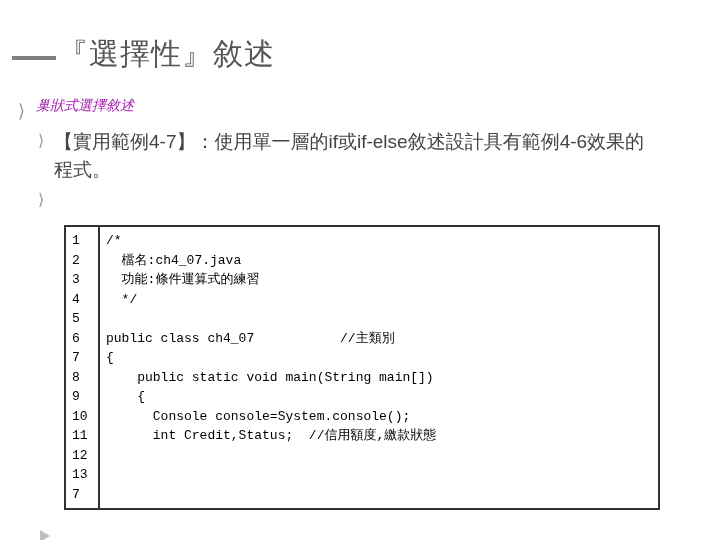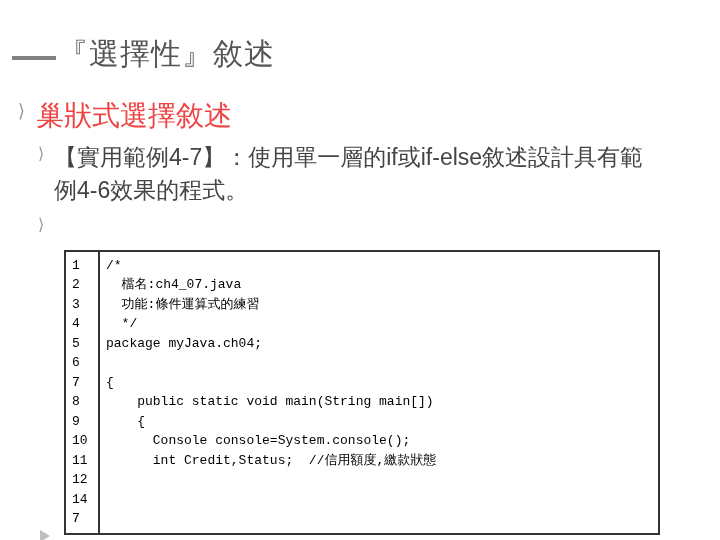--- a/index.html
+++ b/index.html
@@ -4,24 +4,24 @@
 <style>
   * { box-sizing: border-box; margin: 0; padding: 0; }
   html, body { width: 720px; height: 540px; background: #fff; font-family: "Microsoft JhengHei", "Heiti TC", sans-serif; }
   .slide { width: 720px; height: 540px; padding: 14px 60px 20px 12px; position: relative; margin-top: 20px; }
   .title-row { display: flex; align-items: flex-start; }
   .title-bar { width: 44px; height: 4px; background: #808080; margin-top: 22px; margin-right: 2px; flex-shrink: 0; }
   .title { font-size: 30px; font-weight: 500; color: #555; letter-spacing: 1px; }
   .content { margin-top: 22px; margin-left: 6px; }
   .bullet1 { display: flex; align-items: flex-start; margin-bottom: 6px; }
   .b1-icon { width: 12px; font-size: 18px; color: #999; margin-right: 6px; margin-top: 3px; flex-shrink: 0; }
-  .b1-text { font-size: 28px; color: #ef4444; }
+  .b1-text { font-size: 14px; color: #a21caf; font-style: italic; }
   .bullet2 { display: flex; align-items: flex-start; margin-left: 20px; margin-bottom: 4px; }
   .b2-icon { width: 12px; font-size: 16px; color: #999; margin-right: 4px; margin-top: 3px; flex-shrink: 0; }
-  .b2-text { font-size: 23px; color: #444; line-height: 1.45; }
+  .b2-text { font-size: 19px; color: #444; line-height: 1.45; }
   .codewrap { margin: 16px 0 0 46px; display: flex; }
   .gutter { border: 2px solid #333; border-right: none; width: 34px; background: #fff; }
   .codebox { border: 2px solid #333; flex: 1; background: #fff; }
   .gline, .cline { font-family: "Courier New", monospace; font-size: 13px; line-height: 1.5; height: 19.5px; white-space: pre; }
   .gline { text-align: left; padding-left: 6px; color: #000; }
   .cline { padding-left: 6px; color: #000; }
   .pad { height: 4px; }
   .footer-arrow { position: absolute; left: 40px; bottom: 18px; width: 0; height: 0; border-top: 6px solid transparent; border-bottom: 6px solid transparent; border-left: 10px solid #bfbfbf; }
 </style>
 </head>
@@ -58,32 +58,32 @@
         <div class="gline">3</div>
         <div class="gline">4</div>
         <div class="gline">5</div>
         <div class="gline">6</div>
         <div class="gline">7</div>
         <div class="gline">8</div>
         <div class="gline">9</div>
         <div class="gline">10</div>
         <div class="gline">11</div>
         <div class="gline">12</div>
-        <div class="gline">14</div>
+        <div class="gline">13</div>
         <div class="gline">7</div>
         <div class="pad"></div>
       </div>
       <div class="codebox">
         <div class="pad"></div>
         <div class="cline">/*</div>
         <div class="cline">  檔名:ch4_07.java</div>
         <div class="cline">  功能:條件運算式的練習</div>
         <div class="cline">  */</div>
-        <div class="cline">package myJava.ch04;</div>
         <div class="cline"></div>
+        <div class="cline">public class ch4_07           //主類別</div>
         <div class="cline">{</div>
         <div class="cline">    public static void main(String main[])</div>
         <div class="cline">    {</div>
         <div class="cline">      Console console=System.console();</div>
         <div class="cline">      int Credit,Status;  //信用額度,繳款狀態</div>
         <div class="pad"></div>
       </div>
     </div>
 
   </div>

